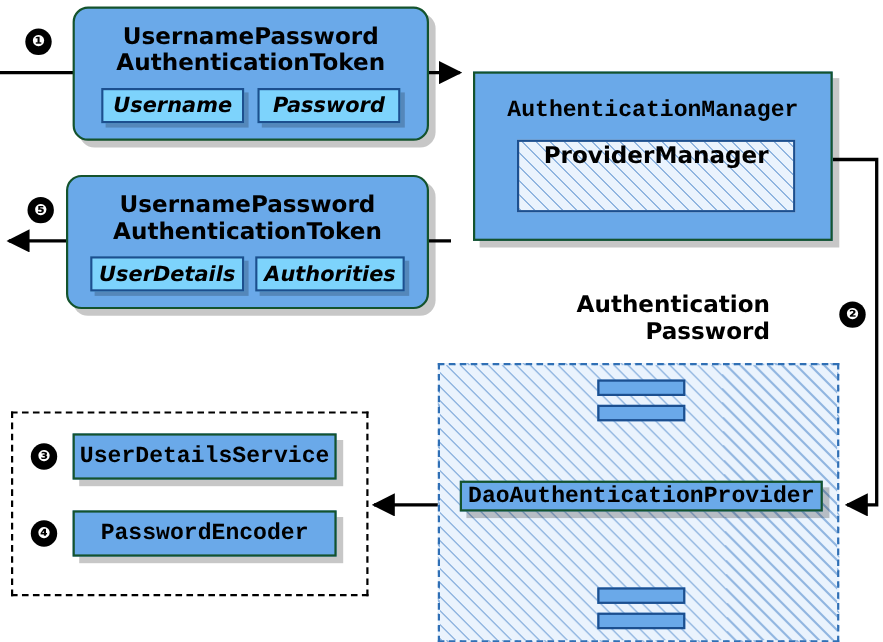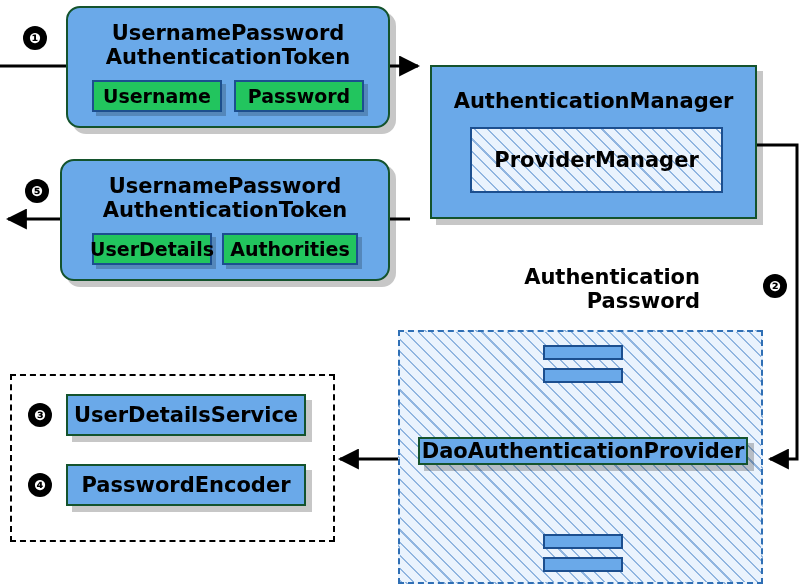--- a/index.html
+++ b/index.html
@@ -14,30 +14,31 @@
     box-sizing:border-box;
     display:flex;flex-direction:column;align-items:center;justify-content:center;
     font-weight:bold;
     color:#000;
     box-shadow:6px 6px 0 rgba(0,0,0,0.22);
   }
   .rounded{border-radius:14px;}
   .sq{border-radius:0;}
 
   .title-2line{line-height:1.12;text-align:center;font-size:21px;}
-  .title-1line{font-size:21px;text-align:center;}
+  .title-1line{font-size:21px;text-align:center;font-family:Liberation Mono, monospace;}
 
   
   .innerbox{
-    background:#22c55e;
+    background:#7dd3fc;
     border:2px solid #1c4f8f;
     box-sizing:border-box;
     display:flex;align-items:center;justify-content:center;
     font-weight:bold;font-size:19px;
     box-shadow:4px 4px 0 rgba(0,0,0,0.20);
+    font-style:italic;
   }
 
   
   .hatch{
     background:
       repeating-linear-gradient(45deg,
         rgba(70,130,200,0.55) 0 1.5px,
         rgba(255,255,255,0) 1.5px 9px),
       #eaf3fd;
   }
@@ -96,29 +97,29 @@
     <div class="innerbox" style="width:130px;height:32px;">Password</div>
   </div>
 </div>
 
 <div class="abs bluebox rounded" style="left:60px;top:159px;width:330px;height:122px;">
   <div class="title-2line">
     <div>UsernamePassword</div>
     <div>AuthenticationToken</div>
   </div>
   <div style="display:flex;gap:10px;margin-top:10px;">
-    <div class="innerbox" style="width:120px;height:32px;">UserDetails</div>
+    <div class="innerbox" style="width:140px;height:32px;">UserDetails</div>
     <div class="innerbox" style="width:136px;height:32px;">Authorities</div>
   </div>
 </div>
 
 <div class="abs bluebox sq" style="left:430px;top:65px;width:327px;height:154px;justify-content:flex-start;">
   <div class="title-1line" style="margin-top:22px;">AuthenticationManager</div>
   <div class="hatch abs" style="left:38px;top:60px;width:249px;height:62px;border:2px solid #1c4f8f;
-              display:flex;align-items:center;justify-content:center;">
+              display:flex;justify-content:center;">
     <span style="font-weight:bold;font-size:21px;">ProviderManager</span>
   </div>
 </div>
 
 <div class="abs caption" style="left:470px;top:266px;width:230px;">
   <div>Authentication</div>
   <div>Password</div>
 </div>
 
 <div class="abs dashed-blue hatch" style="left:398px;top:330px;width:365px;height:254px;"></div>

